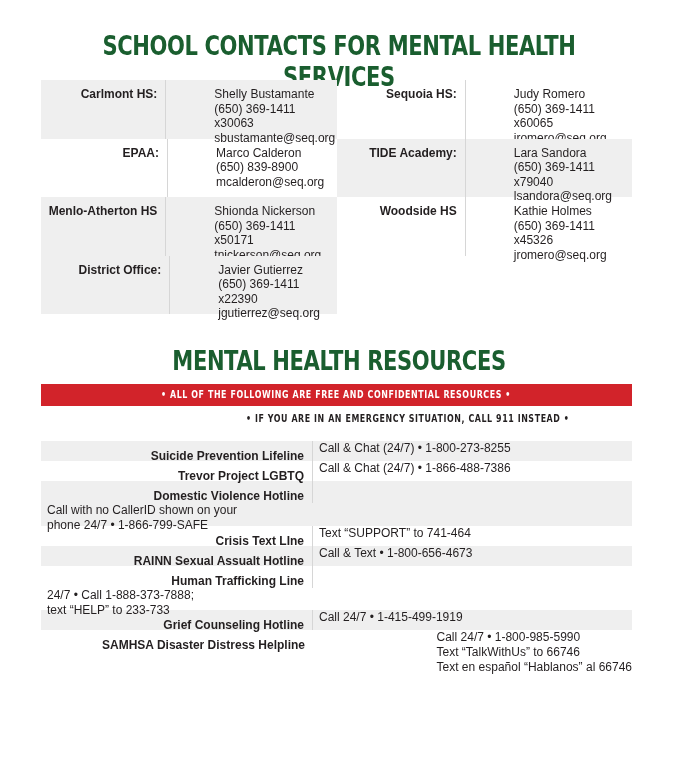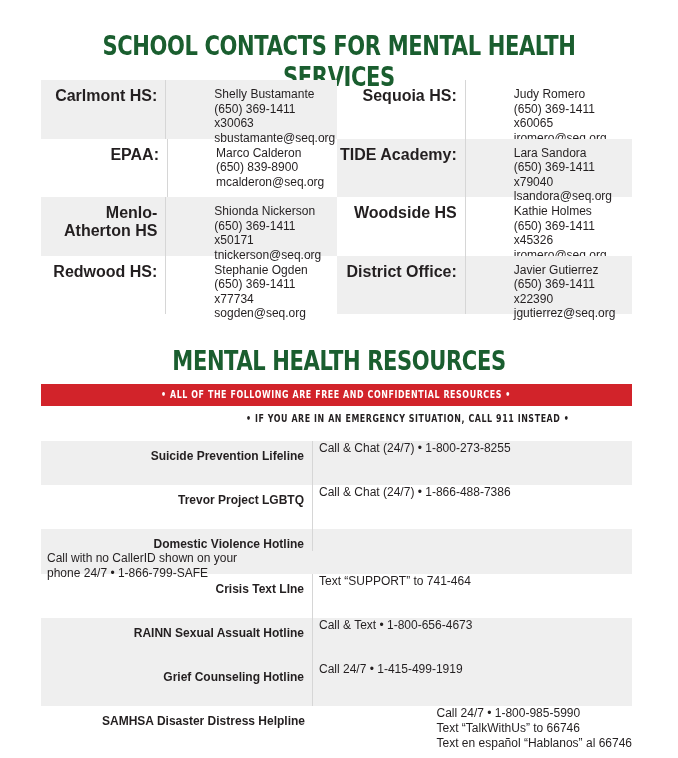--- a/index.html
+++ b/index.html
@@ -14,21 +14,21 @@
   }
   #title1 { top: 30px; font-size: 27px; }
   #title2 { top: 345px; font-size: 27px; }
 
   
   .contacts { position: absolute; left: 41px; top: 80px; width: 591px; }
   .c-row { display: flex; height: 58.5px; }
   .c-cell { display: flex; width: 295.5px; }
   .c-cell.gray { background: #efefef; }
   .c-label {
-    font-weight: bold; font-size: 16px; text-align: right;
+    font-weight: bold; font-size: 12px; text-align: right;
     padding: 7px 8px 0 0; border-right: 1px solid #d6d6d6;
   }
   .c-cell.left .c-label { width: 127px; }
   .c-cell.right .c-label { width: 135px; }
   .c-value { font-size: 12px; line-height: 14.5px; padding: 7px 0 0 8px; margin-left: 40px; }
 
   .redbar {
     position: absolute; left: 41px; top: 384px; width: 591px; height: 22px;
     background: #d2232a; color: #fff; text-align: center;
     font-family: "DejaVu Sans", sans-serif; font-weight: bold; font-size: 11px;
@@ -42,21 +42,21 @@
   }
 
   .resources { position: absolute; left: 41px; top: 441px; width: 591px; }
   .r-row { display: flex; }
   .r-row.gray { background: #efefef; }
   .r-label {
     width: 272px; text-align: right; font-weight: bold; font-size: 12px;
     padding: 8px 8px 0 0; border-right: 1px solid #d6d6d6;
   }
   .r-value { font-size: 12px; line-height: 15px; padding: 0 0 0 6px; }
-  .h1 { height: 44px; }
+  .h1 { height: 20px; }
   .h2 { height: 44.5px; flex-direction: column; }
   .h3 { height: 70px; justify-content: space-between; }
 </style>
 </head>
 <body>
 
 <h1 class="title" id="title1">SCHOOL CONTACTS FOR MENTAL HEALTH SERVICES</h1>
 
 <div class="contacts">
 
@@ -111,28 +111,20 @@
       <div class="c-label">Woodside HS</div>
       <div class="c-value">
         <div>Kathie Holmes</div>
         <div>(650) 369-1411 x45326</div>
         <div>jromero@seq.org</div>
       </div>
     </div>
   </div>
 
   <div class="c-row">
-    <div class="c-cell left">
-      <div class="c-label">Redwood HS:</div>
-      <div class="c-value">
-        <div>Stephanie Ogden</div>
-        <div>(650) 369-1411 x77734</div>
-        <div>sogden@seq.org</div>
-      </div>
-    </div>
     <div class="c-cell right gray">
       <div class="c-label">District Office:</div>
       <div class="c-value">
         <div>Javier Gutierrez</div>
         <div>(650) 369-1411 x22390</div>
         <div>jgutierrez@seq.org</div>
       </div>
     </div>
   </div>
 </div>
@@ -167,20 +159,27 @@
     <div class="r-value">
       <div>Text “SUPPORT” to 741-464</div>
     </div>
   </div>
   <div class="r-row gray h1">
     <div class="r-label">RAINN Sexual Assualt Hotline</div>
     <div class="r-value">
       <div>Call &amp; Text • 1-800-656-4673</div>
     </div>
   </div>
+  <div class="r-row h2">
+    <div class="r-label">Human Trafficking Line</div>
+    <div class="r-value">
+      <div>24/7 • Call 1-888-373-7888;</div>
+      <div>text “HELP” to 233-733</div>
+    </div>
+  </div>
   <div class="r-row gray h1">
     <div class="r-label">Grief Counseling Hotline</div>
     <div class="r-value">
       <div>Call 24/7 • 1-415-499-1919</div>
     </div>
   </div>
   <div class="r-row h3">
     <div class="r-label" style="border-right:none">SAMHSA Disaster Distress Helpline</div>
     <div class="r-value">
       <div>Call 24/7 • 1-800-985-5990</div>

